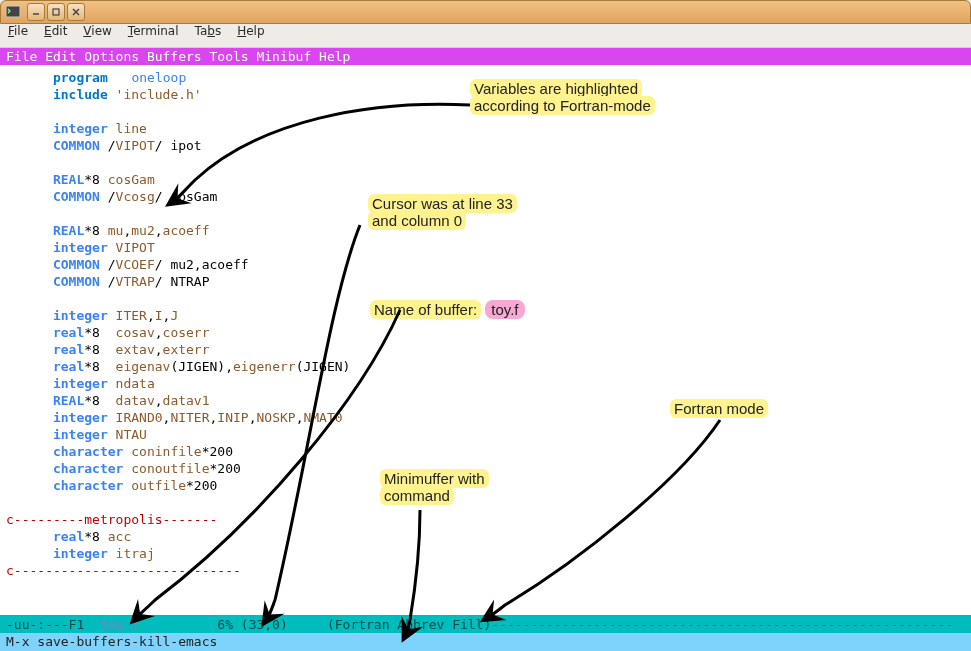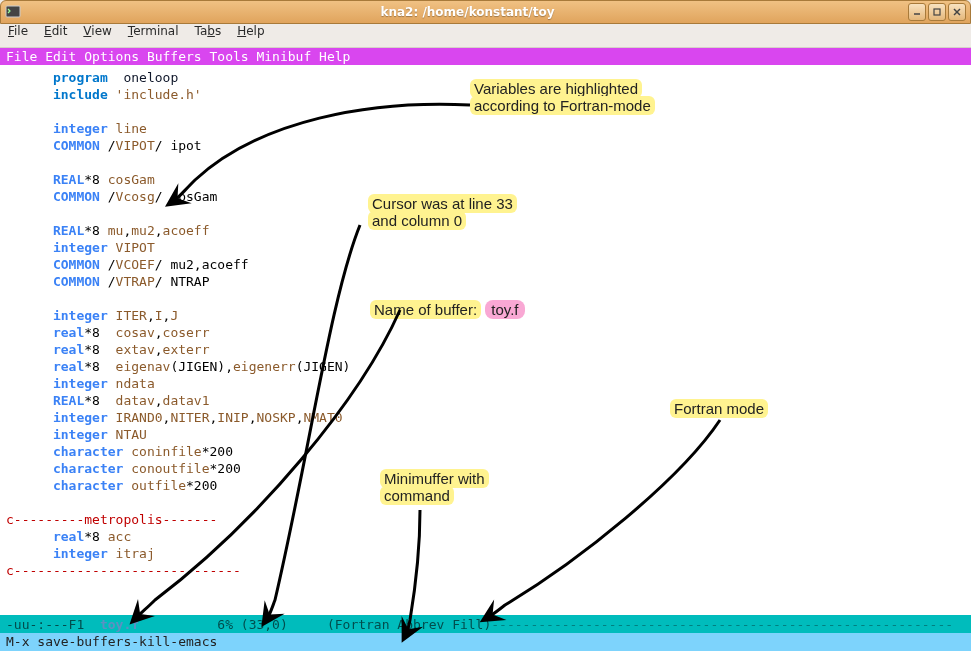--- a/index.html
+++ b/index.html
@@ -81,21 +81,21 @@
   line-height: 17px;
   padding: 4px 6px;
   overflow: hidden;
   position: relative;
   height: 550px;
 }
 .editor pre {
   font-family: inherit;
 }
 .kw-blue { color: #0077cc; font-weight: bold; }
-.kw-teal { color: #0f172a; }
+.kw-teal { color: #3b82f6; margin-left: 8px; }
 .kw-green { color: #3b82f6; font-weight: bold; }
 .kw-brown { color: #8b5a2b; }
 .str { color: #8b5a2b; }
 .comment { color: #c00000; }
 .highlight-yellow {
   background: #fff390;
   border-radius: 6px;
   padding: 1px 4px;
 }
 .highlight-pink {
@@ -150,21 +150,20 @@
 </head>
 <body>
 
 <div class="titlebar">
   <span class="icon">
     <svg width="16" height="16" viewBox="0 0 16 16">
         <rect x="1" y="2" width="14" height="11" rx="1" fill="#444" stroke="#ccc"></rect>
         <path d="M3 5 L5 7 L3 9" stroke="#9f9" stroke-width="1.2" fill="none"></path>
       </svg>
   </span>
-  <span class="title">kna2: /home/konstant/toy</span>
   <div class="win-buttons">
     <div class="win-btn">
         <svg width="10" height="10">
           <line x1="2" y1="7" x2="8" y2="7" stroke="#444" stroke-width="1.5"></line>
         </svg>
       </div>
     <div class="win-btn">
         <svg width="10" height="10">
           <rect x="2" y="2" width="6" height="6" fill="none" stroke="#444" stroke-width="1.2"></rect>
         </svg>

